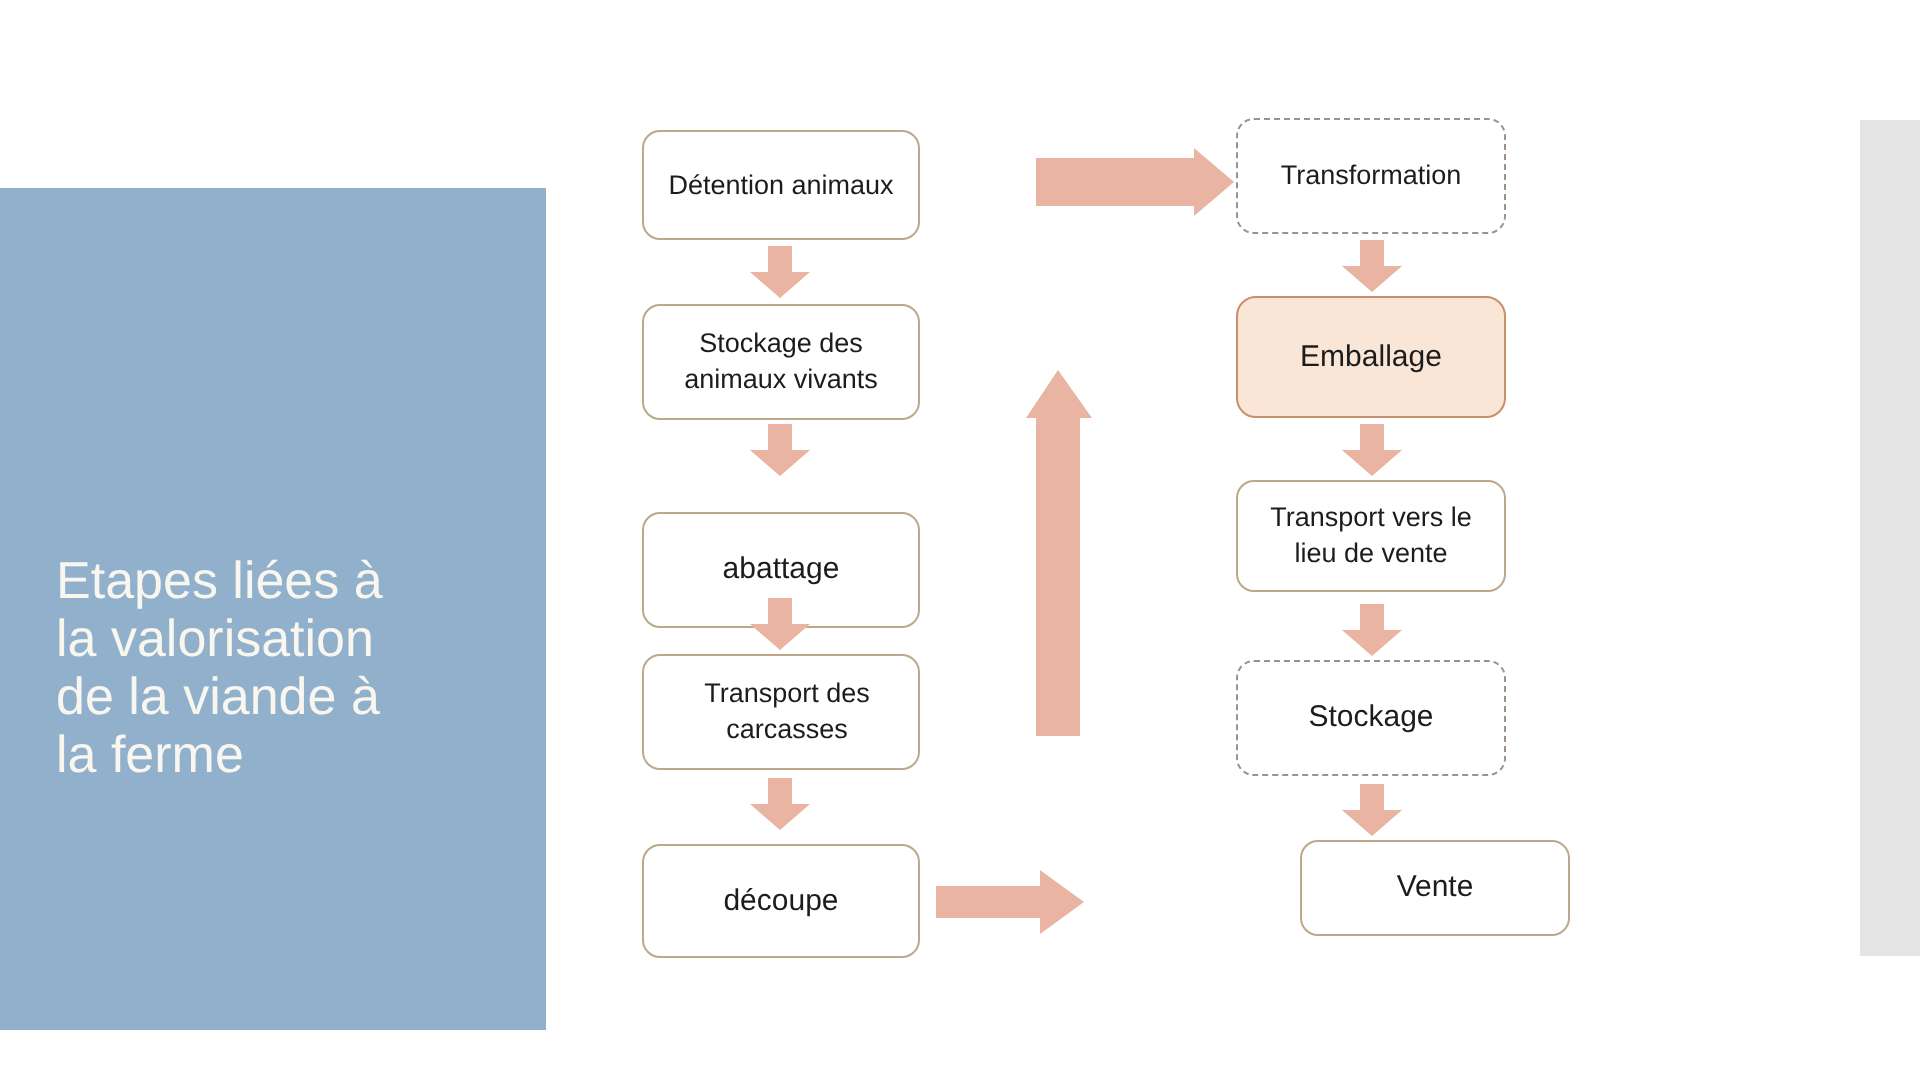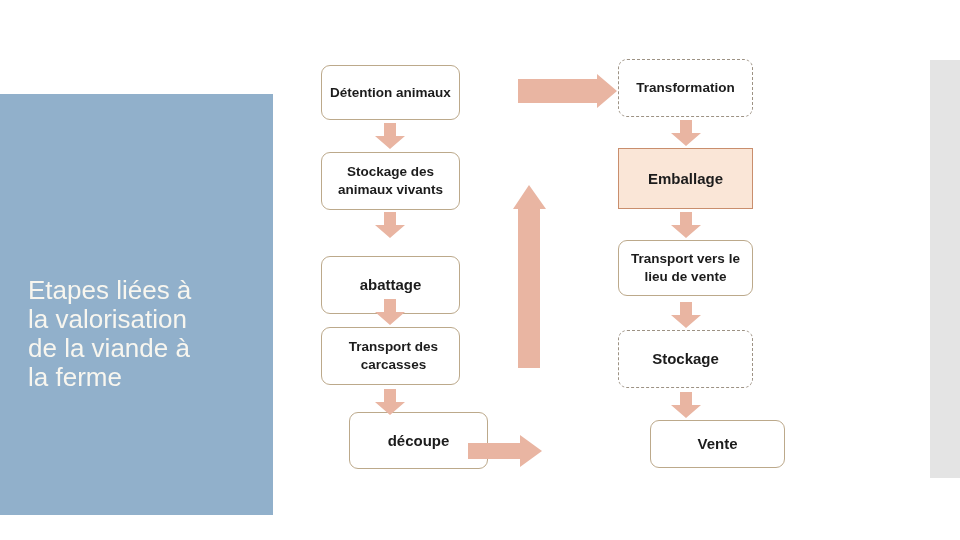--- a/index.html
+++ b/index.html
@@ -33,36 +33,36 @@
     position:absolute;
     box-sizing:border-box;
     background:#ffffff;
     border:1px solid var(--box-border-tan);
     border-radius:9px;
     display:flex;align-items:center;justify-content:center;
     text-align:center;
     padding:3px 6px;
   }
   .box span{
-    font-size:13.5px;font-weight:700;color:var(--box-text);line-height:1.3;
+    font-size:13.5px;font-weight:400;color:var(--box-text);line-height:1.3;
   }
   .box.big span{font-size:15px;}
   .box.dashed{border:1px dashed var(--dashed-border);}
   .box.filled{
     background:var(--emballage-fill);
     border:1px solid var(--emballage-border);
-    border-radius:0;
+    border-radius:10px;
   }
   .colL{left:321px;width:139px;}
   .colR{left:618px;width:135px;}
   .b1{top:65px;height:55px;}
   .b2{top:152px;height:58px;}
   .b3{top:256px;height:58px;}
   .b4{top:327px;height:58px;padding-left:12px;}
-  .b5{top:412px;height:57px;margin-left:28px;}
+  .b5{top:422px;height:57px;}
   .r1{top:59px;height:58px;}
   .r2{top:148px;height:61px;}
   .r3{top:240px;height:56px;}
   .r4{top:330px;height:58px;}
   .r5{top:420px;height:48px;margin-left:32px;}
   
   .arr{position:absolute;color:var(--arrow-salmon);}
   .la1{left:375px;top:123px;}
   .la2{left:375px;top:212px;}
   .la3{left:375px;top:299px;}

